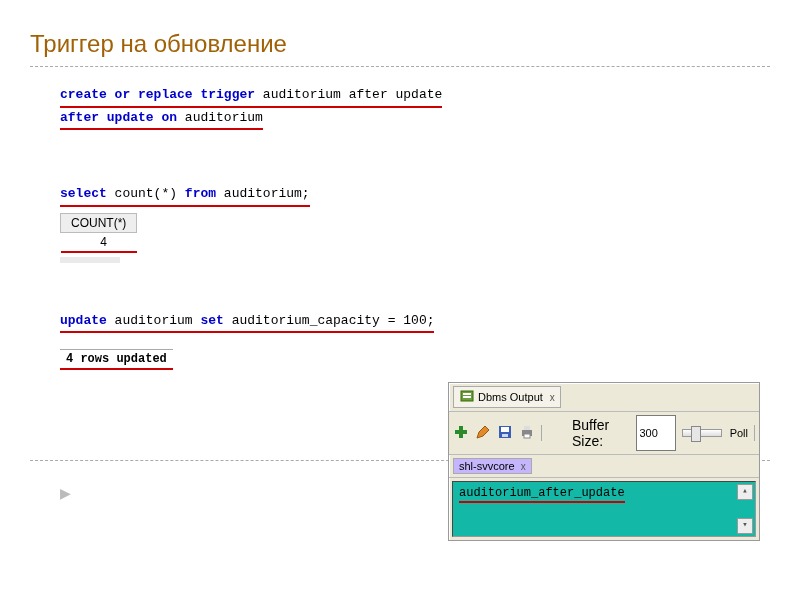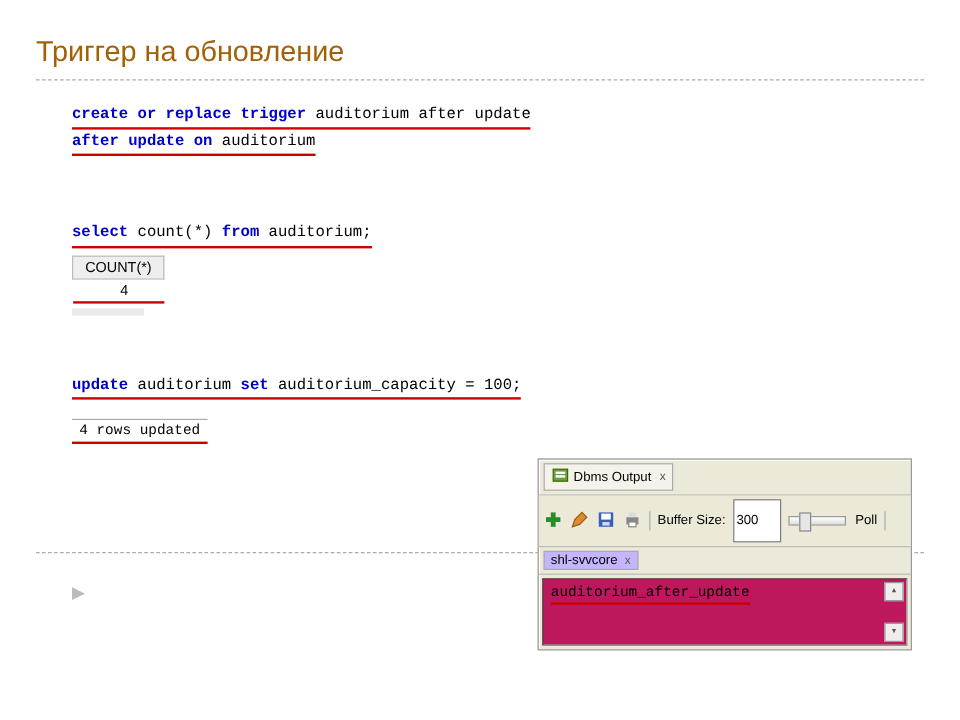--- a/index.html
+++ b/index.html
@@ -59,20 +59,21 @@
     background: #eaeaea;
   }
   .rows-updated {
     margin: 10px 0 0 30px;
     font-family: "Courier New", monospace;
     font-size: 12px;
     display: inline-block;
     border-top: 1px solid #aaa;
     border-bottom: 2px solid #cc0000;
     padding: 2px 6px;
+    font-weight: bold;
   }
   .dbms-panel {
     position: absolute;
     right: 40px;
     top: 382px;
     width: 310px;
     border: 1px solid #9a9a9a;
     background: #ece9d8;
     font-family: Tahoma, Arial, sans-serif;
     font-size: 11px;
@@ -101,21 +102,21 @@
   }
   .dbms-toolbar {
     display:flex;
     align-items:center;
     gap:6px;
     padding: 3px 4px;
     border-bottom: 1px solid #bbb;
     background: #ece9d8;
   }
   .tb-icon { width:16px; height:16px; display:inline-block; }
-  .buffer-label { font-size: 11px; }
+  .buffer-label { font-size: 14px; margin-left: 24px; }
   .buffer-input {
     width: 34px;
     font-size: 11px;
     padding: 11px 2px;
     border: 1px solid #7a7a7a;
     background:#fff;
   }
   .slider-rail {
     width: 46px; height: 6px;
     border: 1px solid #999;
@@ -137,21 +138,21 @@
   }
   .dbms-subtab .tab {
     background:#c4b5fd;
     border:1px solid #aaa;
     padding:1px 5px;
     font-size:11px;
     display:flex;
     align-items:flex-end;
   }
   .dbms-output-area {
-    background:#be185d;
+    background:#14b8a6;
     border:1px inset #999;
     margin:3px;
     height: 46px;
     padding: 4px 6px;
     font-family: "Courier New", monospace;
     font-size: 12px;
     position: relative;
   }
   .dbms-output-text {
     display:inline-block;

